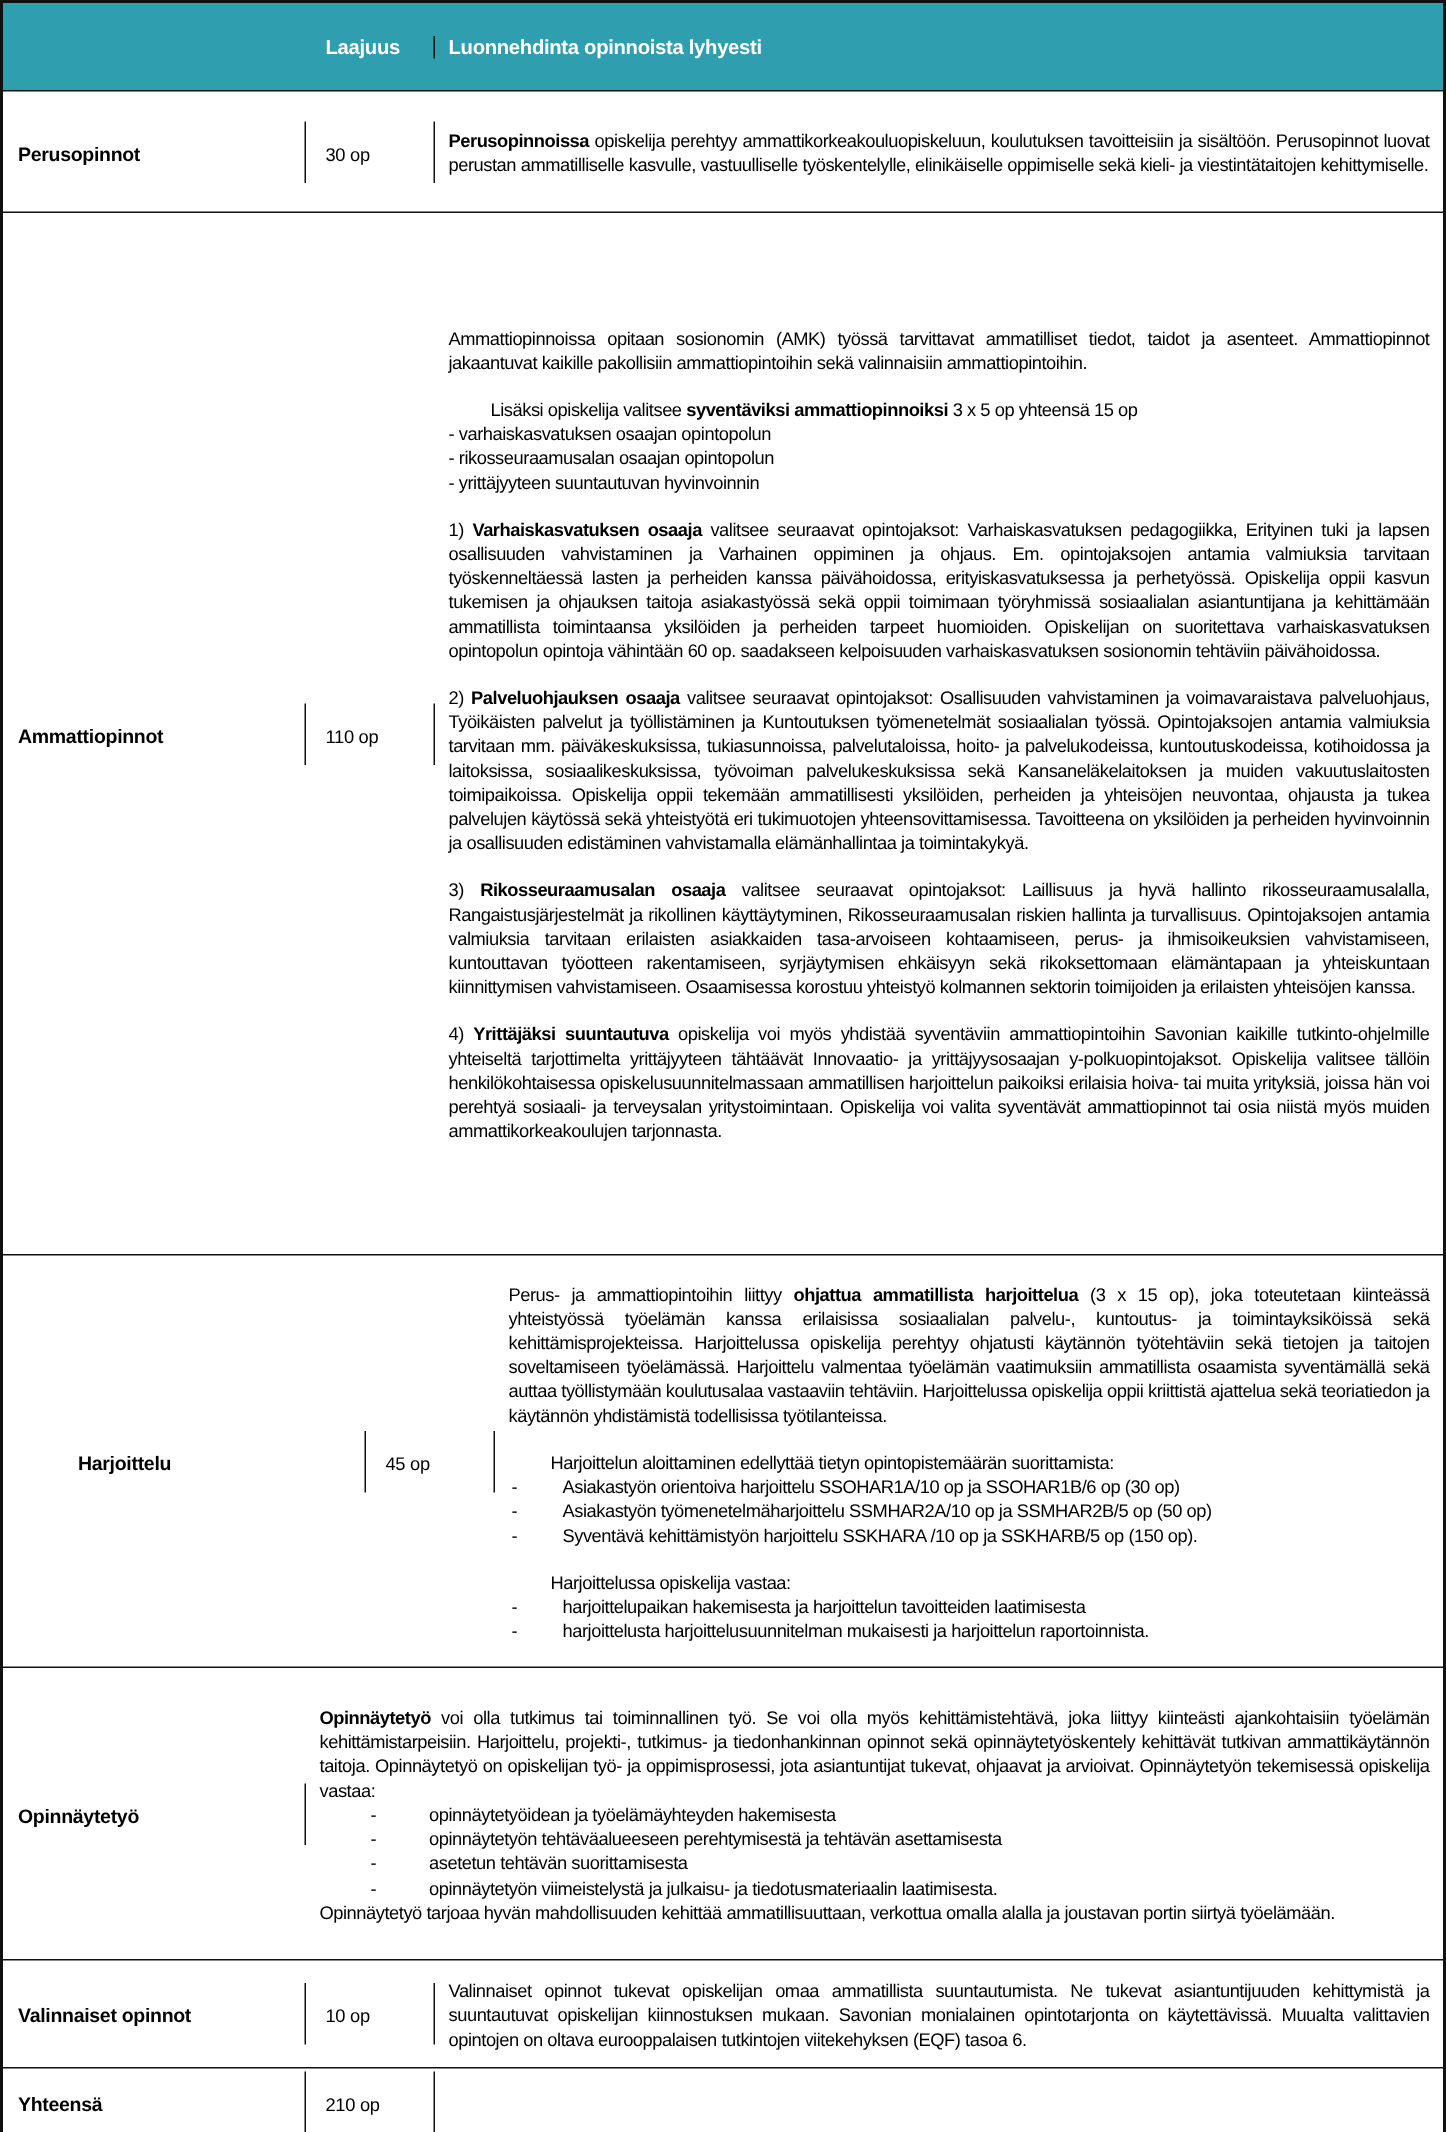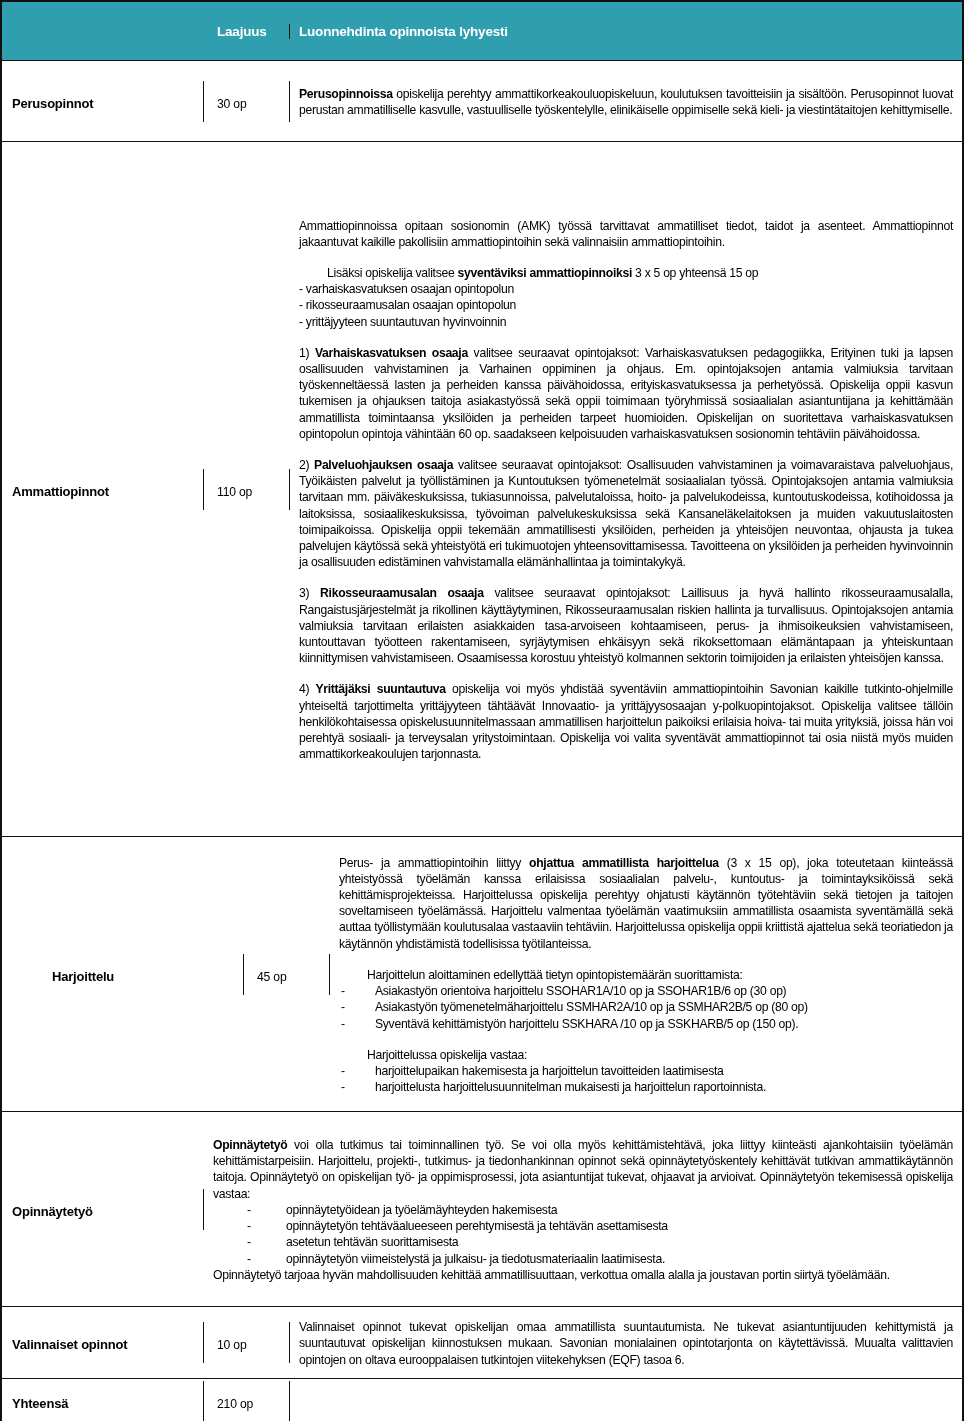--- a/index.html
+++ b/index.html
@@ -95,21 +95,21 @@
     <div class="c3 desc">
       <p class="para"><span>Perus- ja ammattiopintoihin liittyy </span><b>ohjattua ammatillista harjoittelua</b><span> (3 x 15 op), joka toteutetaan kiinteässä yhteistyössä työelämän kanssa erilaisissa sosiaalialan palvelu-, kuntoutus- ja toimintayksiköissä sekä kehittämisprojekteissa. Harjoittelussa opiskelija perehtyy ohjatusti käytännön työtehtäviin sekä tietojen ja taitojen soveltamiseen työelämässä. Harjoittelu valmentaa työelämän vaatimuksiin ammatillista osaamista syventämällä sekä auttaa työllistymään koulutusalaa vastaaviin tehtäviin. Harjoittelussa opiskelija oppii kriittistä ajattelua sekä teoriatiedon ja käytännön yhdistämistä todellisissa työtilanteissa.</span></p>
       <div class="gap-top">
         <div class="intro">Harjoittelun aloittaminen edellyttää tietyn opintopistemäärän suorittamista:</div>
         <div class="li list-a">
             <span class="mk">-</span>
             <span class="it">Asiakastyön orientoiva harjoittelu SSOHAR1A/10 op ja SSOHAR1B/6 op (30 op)</span>
           </div>
         <div class="li list-a">
             <span class="mk">-</span>
-            <span class="it">Asiakastyön työmenetelmäharjoittelu SSMHAR2A/10 op ja SSMHAR2B/5 op (80 op)</span>
+            <span class="it">Asiakastyön työmenetelmäharjoittelu SSMHAR2A/10 op ja SSMHAR2B/5 op (50 op)</span>
           </div>
         <div class="li list-a">
             <span class="mk">-</span>
             <span class="it">Syventävä kehittämistyön harjoittelu SSKHARA /10 op ja SSKHARB/5 op (150 op).</span>
           </div>
       </div>
       <div class="gap-top">
         <div class="intro">Harjoittelussa opiskelija vastaa:</div>
         <div class="li list-a">
             <span class="mk">-</span>

